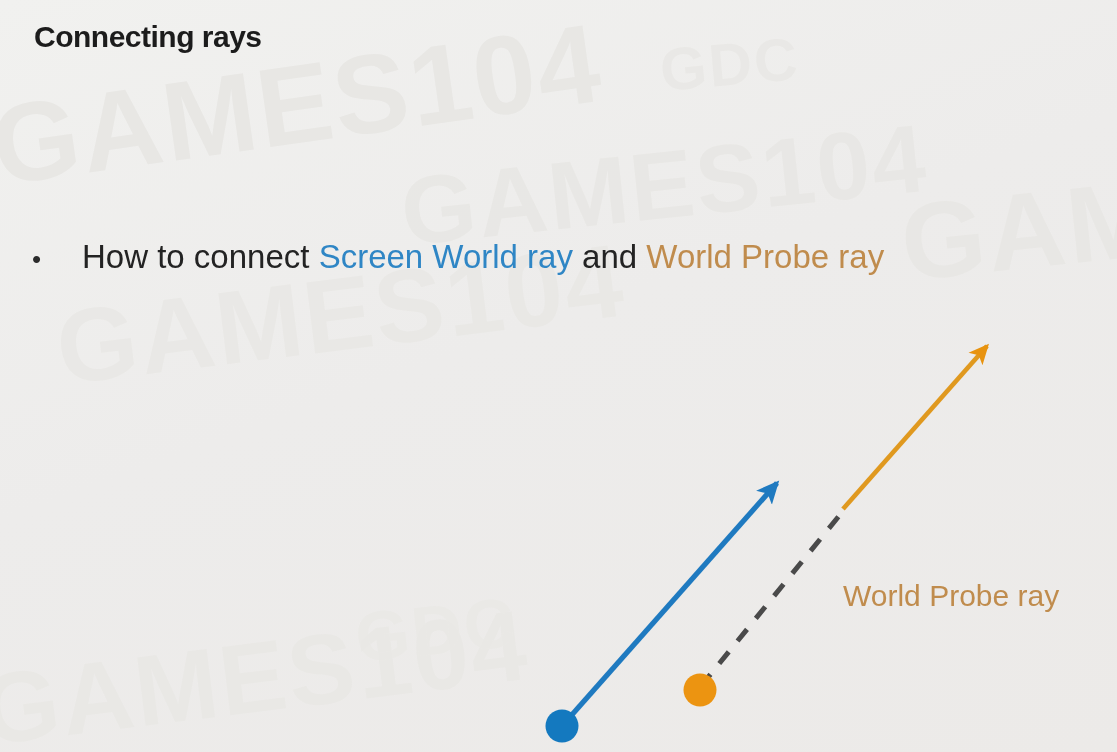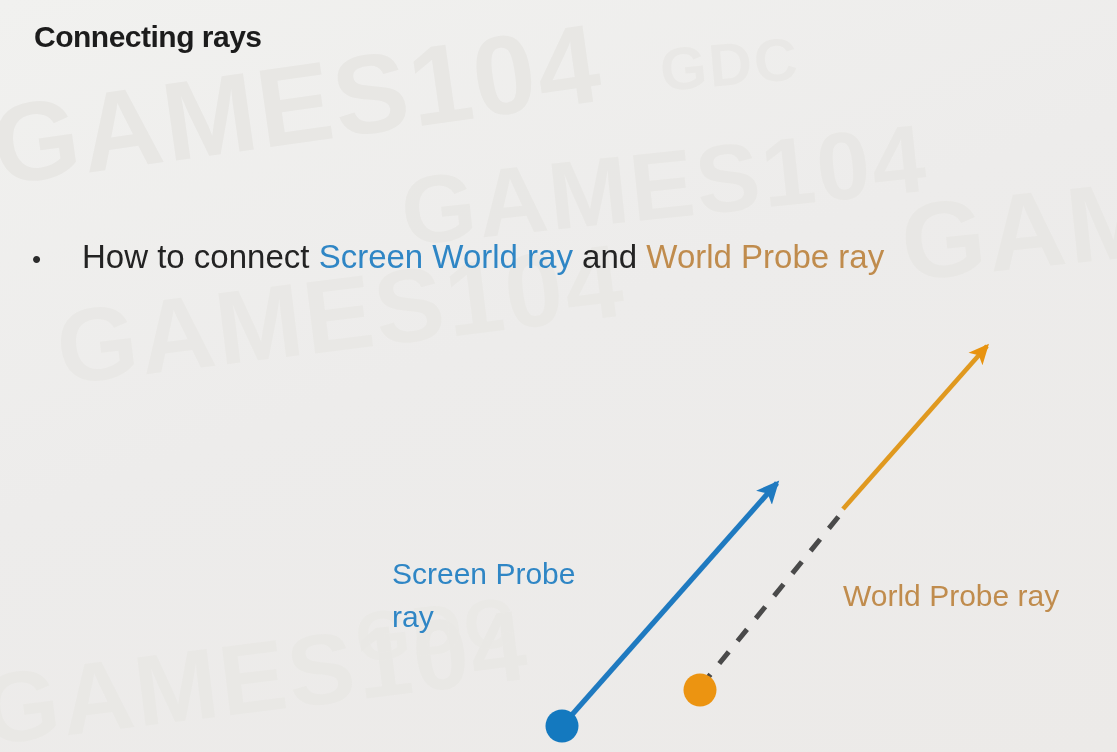--- a/index.html
+++ b/index.html
@@ -140,20 +140,16 @@
 
     <circle cx="562" cy="726" r="16.5" fill="#1479bf"></circle>
 
     <line x1="701" y1="686" x2="843" y2="511" stroke="#4a4a4a" stroke-width="5" stroke-linecap="butt" stroke-dasharray="15 14"></line>
 
     <line x1="843" y1="509" x2="987" y2="346" stroke="#e0991f" stroke-width="4.6" stroke-linecap="butt" marker-end="url(#arrow-orange)"></line>
 
     <circle cx="700" cy="690" r="16.5" fill="#ec9411"></circle>
   </svg>
 
-  <div class="diagram-label" id="label-screen-probe">
-    <div>Screen Probe</div>
-    <div>ray</div>
-  </div>
 
   <div class="diagram-label" id="label-world-probe">World Probe ray</div>
 
 </div>
 
 </body></html>

